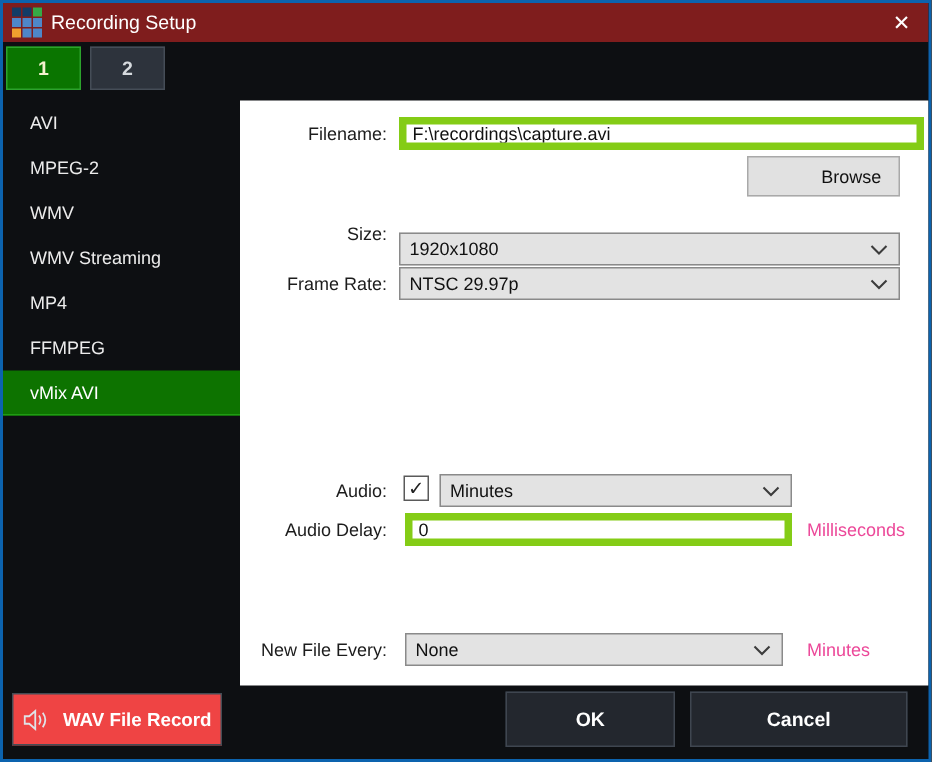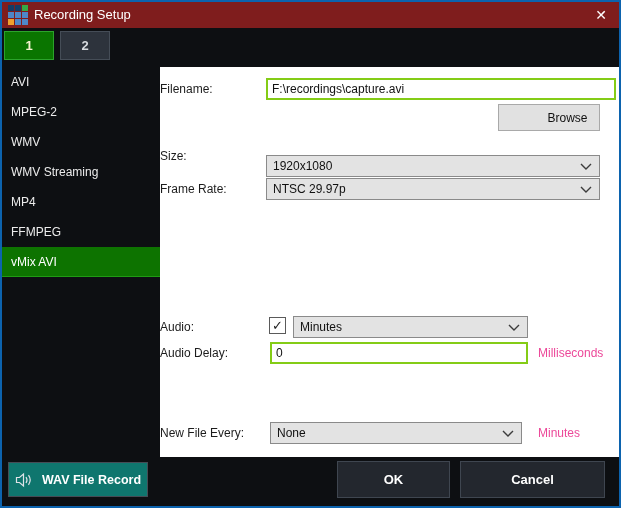--- a/index.html
+++ b/index.html
@@ -28,37 +28,37 @@
   }
   .tab{
     position:absolute;top:29px;width:50px;height:29px;
     display:flex;align-items:center;justify-content:center;
     font-size:13px;font-weight:bold;cursor:pointer;
   }
   .tab.active{left:2px;background:#0a7500;border:1px solid #2ca32c;color:#f5f2cf;}
   .tab.inactive{left:58px;background:#2d333c;border:1px solid #454d57;color:#d6dade;}
   .side-item{
     position:absolute;left:0;width:158px;height:30px;
-    padding-left:9px;line-height:30px;
+    padding-left:18px;line-height:30px;
     color:#ececec;font-size:12px;cursor:pointer;
   }
   .side-item.selected{
     background:#0d7300;border-bottom:1px solid #1f9b13;color:#ffffff;
   }
   .panel{
     position:absolute;left:158px;top:65px;width:459px;height:390px;
     background:#ffffff;
   }
   .flabel{
-    position:absolute;left:0;width:98px;
+    position:absolute;left:0;width:98px;text-align:right;
     font-size:12px;color:#1c1c1c;line-height:22px;
   }
   .txt-input{
     position:absolute;height:22px;background:#ffffff;
-    border:2px solid #84cc16;font-size:12px;color:#111;
+    border:5px solid #84cc16;font-size:12px;color:#111;
     padding:0 4px;outline:none;
   }
   .combo{
     position:absolute;height:22px;background:#e3e3e3;
     border:1px solid #8a8a8a;display:flex;align-items:center;
     font-size:12px;color:#111;padding:0 6px;cursor:pointer;
   }
   .combo .chev{position:absolute;right:7px;top:7px;}
   .btn-light{
     position:absolute;background:#e1e1e1;border:1px solid #a9a9a9;
@@ -74,21 +74,21 @@
     display:flex;align-items:center;justify-content:center;
     font-size:13px;color:#222;cursor:pointer;line-height:1;
   }
   .btn-dark{
     position:absolute;background:#23272e;border:1px solid #3f4650;
     display:flex;align-items:center;justify-content:center;
     color:#ffffff;font-weight:bold;font-size:13px;cursor:pointer;
   }
   .wav-btn{
     position:absolute;left:6px;top:460px;width:140px;height:35px;
-    background:#0f766e;border:1px solid #454c55;
+    background:#ef4444;border:1px solid #454c55;
     display:flex;align-items:center;justify-content:center;gap:9px;
     color:#ffffff;font-weight:bold;font-size:12.5px;cursor:pointer;
   }
 </style>
 </head>
 <body>
 
 <div class="window">
 
   <div class="titlebar">

